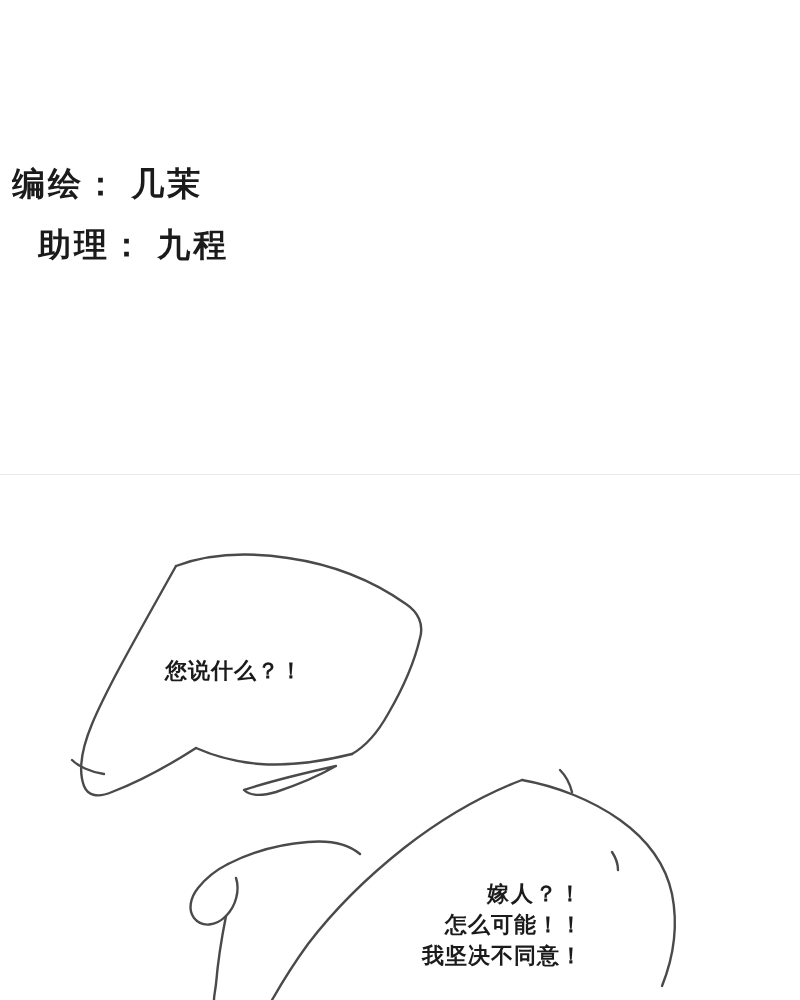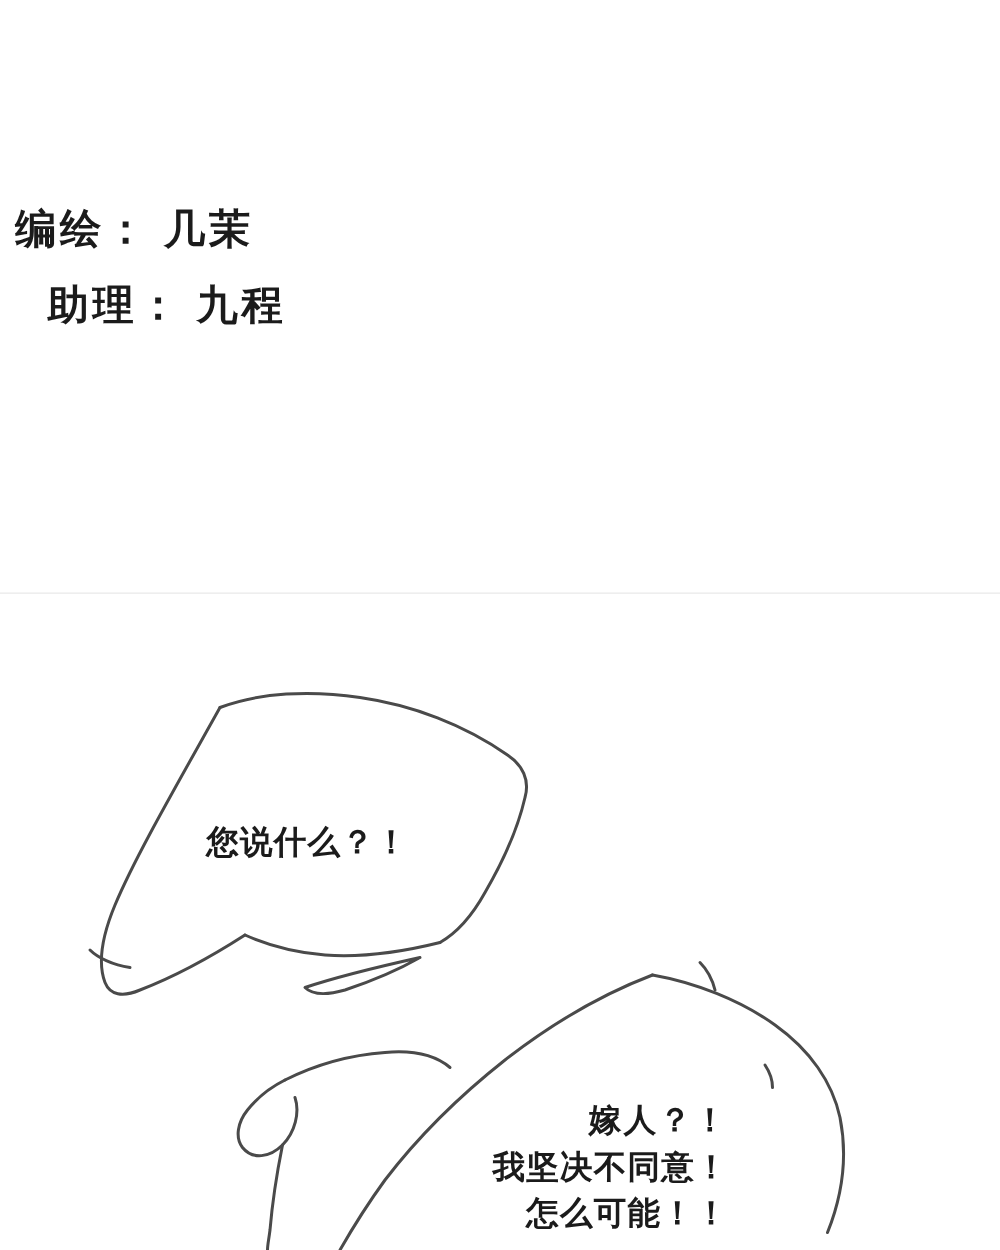--- a/index.html
+++ b/index.html
@@ -64,21 +64,21 @@
     height: 526px;
   }
   .artwork svg {
     display: block;
   }
 
   
   .dialogue {
     position: absolute;
     font-family: "Liberation Sans", sans-serif;
-    font-size: 26px;
+    font-size: 22px;
     font-weight: 700;
     color: #1b1b1b;
     letter-spacing: 1px;
     white-space: nowrap;
     line-height: 1.42;
   }
   .dialogue-1 {
     left: 165px;
     top: 655px;
   }
@@ -142,17 +142,17 @@
         <path d="M560,296 C566,302 570,310 572,318"></path>
         <path d="M612,378 C616,384 618,390 618,396"></path>
       </g>
     </svg>
   </div>
 
   <div class="dialogue dialogue-1">您说什么？！</div>
 
   <div class="dialogue dialogue-2">
     <span class="line l1">嫁人？！</span>
+    <span class="line">怎么可能！！</span>
     <span class="line">我坚决不同意！</span>
-    <span class="line">怎么可能！！</span>
   </div>
 
 </div>
 
 </body></html>

